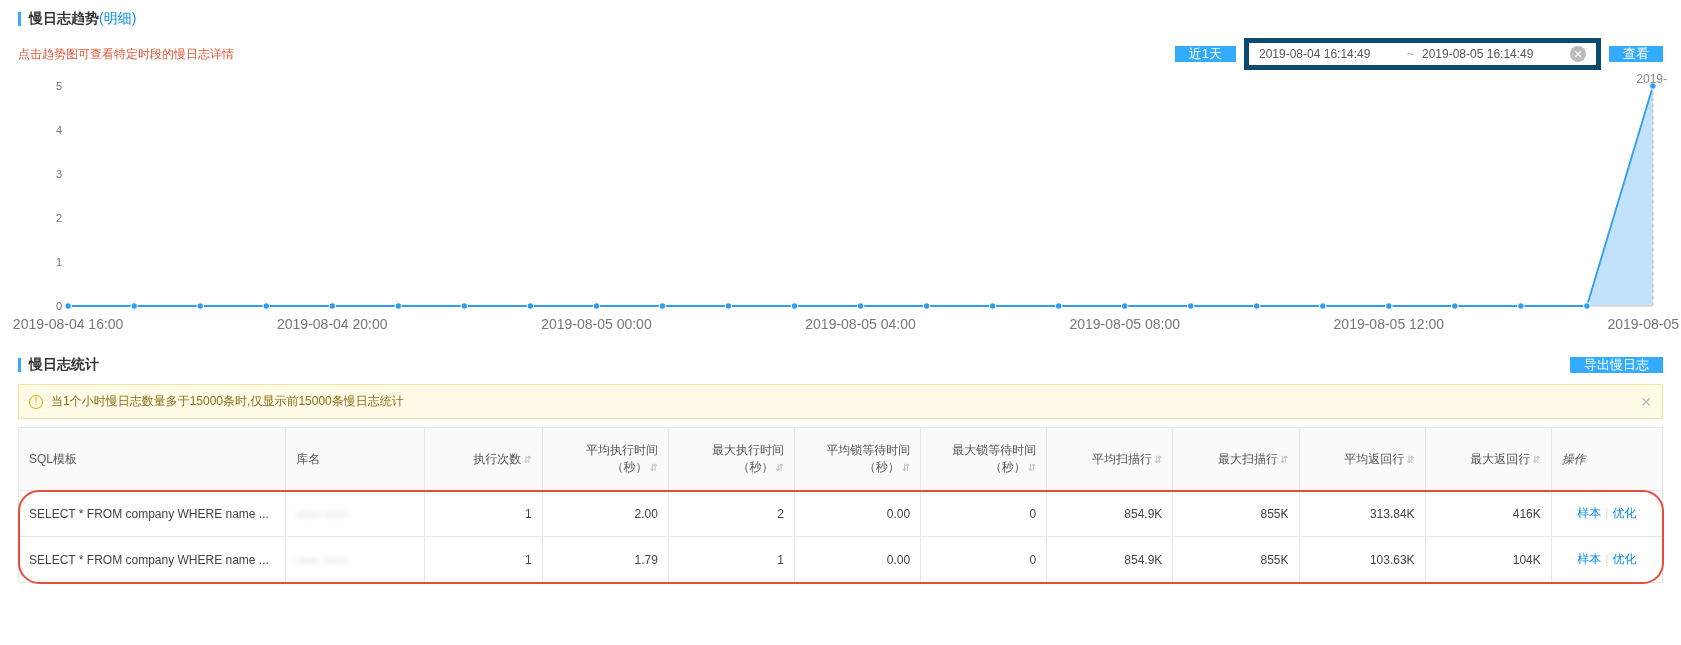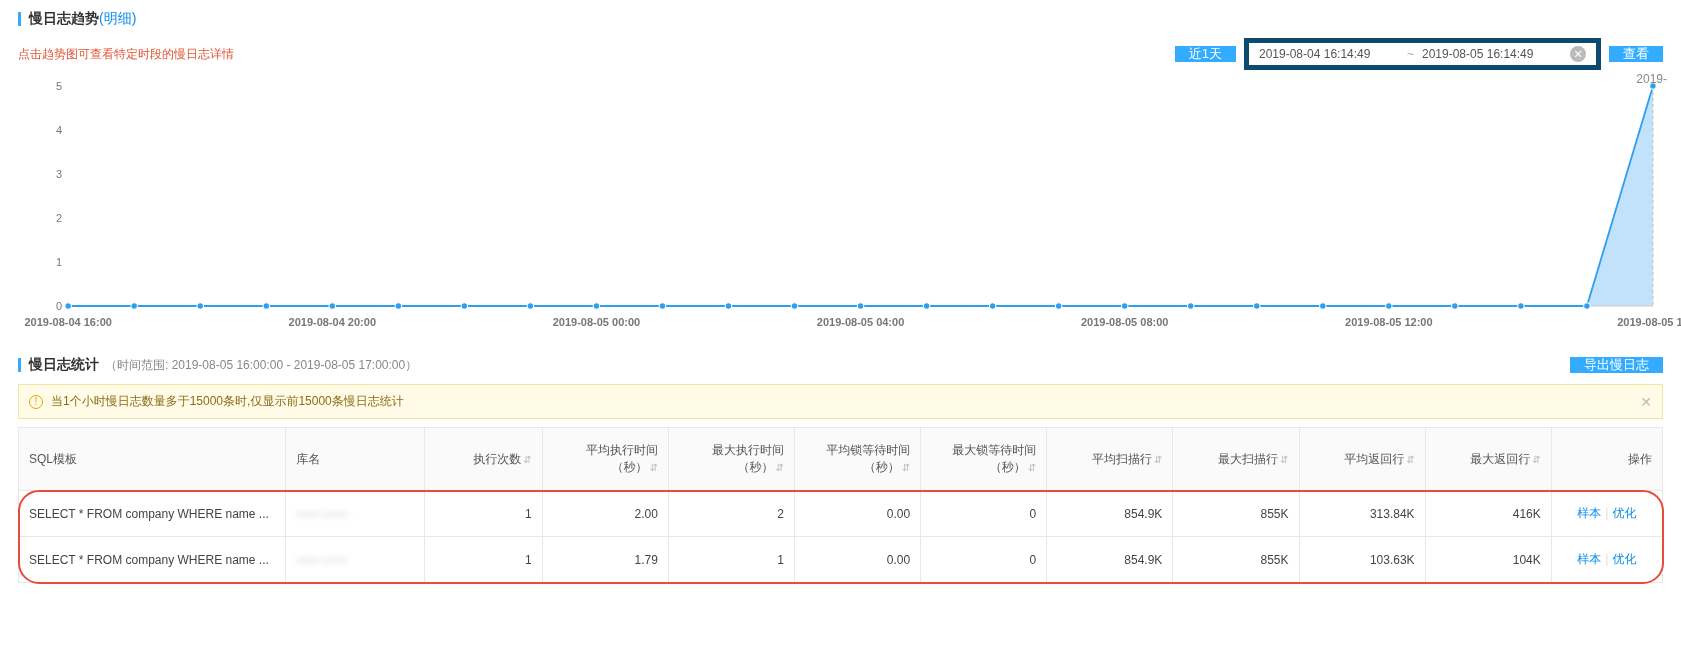--- a/index.html
+++ b/index.html
@@ -19,21 +19,21 @@
   .btn-primary { background:#33acff; color:#fff; }
   .date-range { display:flex; align-items:center; gap:8px; border:5px solid #0c4a6e; height:32px; padding:0 10px; background:#fff; color:#555;}
   .date-input { border:none; outline:none; font-size:12px; width:140px; color:#555; background:transparent; }
   .date-sep { color:#aaa; }
   .clear-x { width:16px; height:16px; border-radius:50%; background:#bbb; color:#fff; display:flex; align-items:center; justify-content:center; font-size:11px; cursor:pointer; }
 
   
   .chart-wrap { position:relative; height:260px; margin:4px 0 18px 0; }
   .chart-svg { width:100%; height:240px; display:block; }
   .x-labels { position:relative; height:18px; }
-  .x-label { position:absolute; transform:translateX(-50%); font-size:11px; color:#777; top:0; white-space:nowrap;font-weight:bold; }
+  .x-label { position:absolute; transform:translateX(-50%); font-size:14px; color:#777; top:0; white-space:nowrap; }
   .y-label { position:absolute; left:44px; transform:translate(-100%,-50%); font-size:11px; color:#777; }
 
   
   .stats-header { display:flex; align-items:center; justify-content:space-between; margin-top:20px; margin-bottom:10px; }
 
   .alert { display:flex; align-items:center; justify-content:space-between; background:#fffbe6; border:1px solid #f0e6a0; padding:8px 10px; margin-bottom:8px; }
   .alert-left { display:flex; align-items:center; gap:8px; color:#8a6d1a; }
   .alert-icon { width:14px; height:14px; border-radius:50%; border:1.5px solid #e1a300; color:#e1a300; display:flex; align-items:center; justify-content:center; font-size:10px; }
   .alert-close { color:#bbb; cursor:pointer; font-size:14px; }
 
@@ -127,21 +127,20 @@
         <span class="x-label" style="left: 67.2764%;">2019-08-05 08:00</span>
         <span class="x-label" style="left: 83.3333%;">2019-08-05 12:00</span>
         <span class="x-label" style="left: 99.3902%;">2019-08-05 16</span>
       </div>
   </div>
 
   <div class="stats-header">
     <div class="section-header" style="margin:0;">
       <span class="section-bar"></span>
       <span class="section-title">慢日志统计</span>
-      <span class="section-sub">（时间范围: 2019-08-05 16:00:00 - 2019-08-05 17:00:00）</span>
     </div>
     <button class="btn btn-primary">导出慢日志</button>
   </div>
 
   <div class="alert">
     <div class="alert-left">
       <span class="alert-icon">!</span>
       <span>当1个小时慢日志数量多于15000条时,仅显示前15000条慢日志统计</span>
     </div>
     <span class="alert-close">✕</span>
@@ -168,21 +167,21 @@
         <th class="th-left"><span>库名</span></th>
         <th class="th-right"><span>执行次数</span><span class="sort-ic">⇵</span></th>
         <th class="th-right"><span>平均执行时间（秒）</span><span class="sort-ic">⇵</span></th>
         <th class="th-right"><span>最大执行时间（秒）</span><span class="sort-ic">⇵</span></th>
         <th class="th-right"><span>平均锁等待时间（秒）</span><span class="sort-ic">⇵</span></th>
         <th class="th-right"><span>最大锁等待时间（秒）</span><span class="sort-ic">⇵</span></th>
         <th class="th-right"><span>平均扫描行</span><span class="sort-ic">⇵</span></th>
         <th class="th-right"><span>最大扫描行</span><span class="sort-ic">⇵</span></th>
         <th class="th-right"><span>平均返回行</span><span class="sort-ic">⇵</span></th>
         <th class="th-right"><span>最大返回行</span><span class="sort-ic">⇵</span></th>
-        <th class="th-right" style="text-align:right;"><span>操作</span></th>
+        <th class="th-right" style="text-align:left;font-style:italic;"><span>操作</span></th>
       </tr>
     </thead>
     <tbody class="tbody-box" id="tblBody">
         <tr>
           <td class="td-left">SELECT * FROM company WHERE name ...</td>
           <td class="td-left"><span class="blur">—— ——</span></td>
           <td class="td-right">1</td>
           <td class="td-right">2.00</td>
           <td class="td-right">2</td>
           <td class="td-right">0.00</td>

